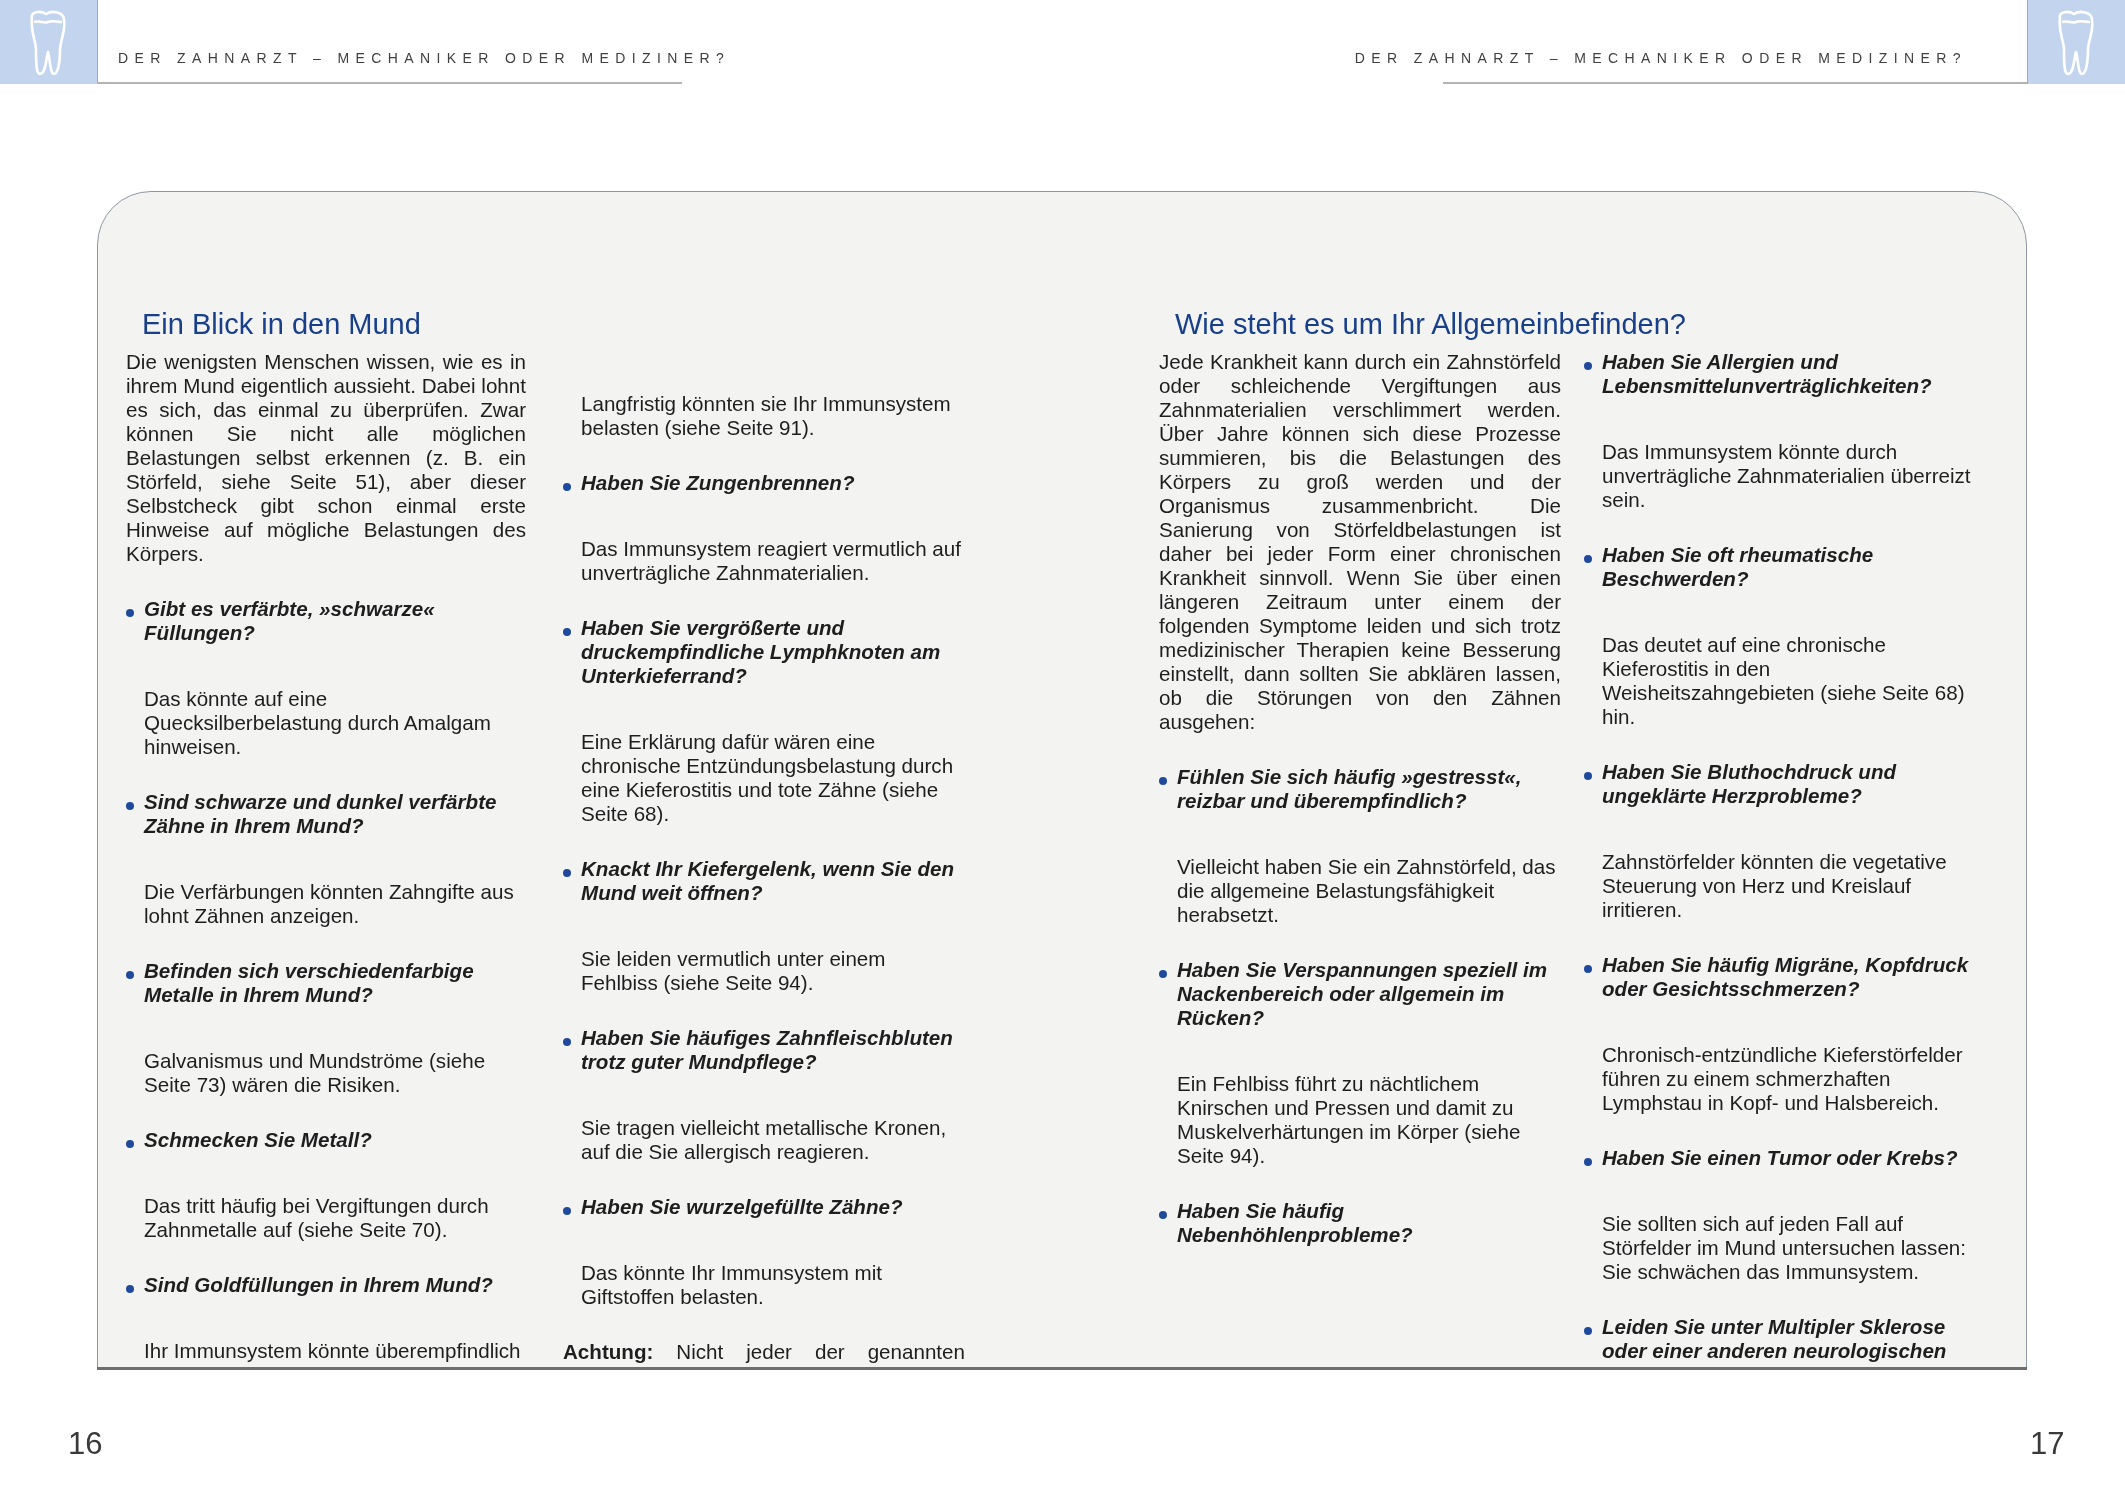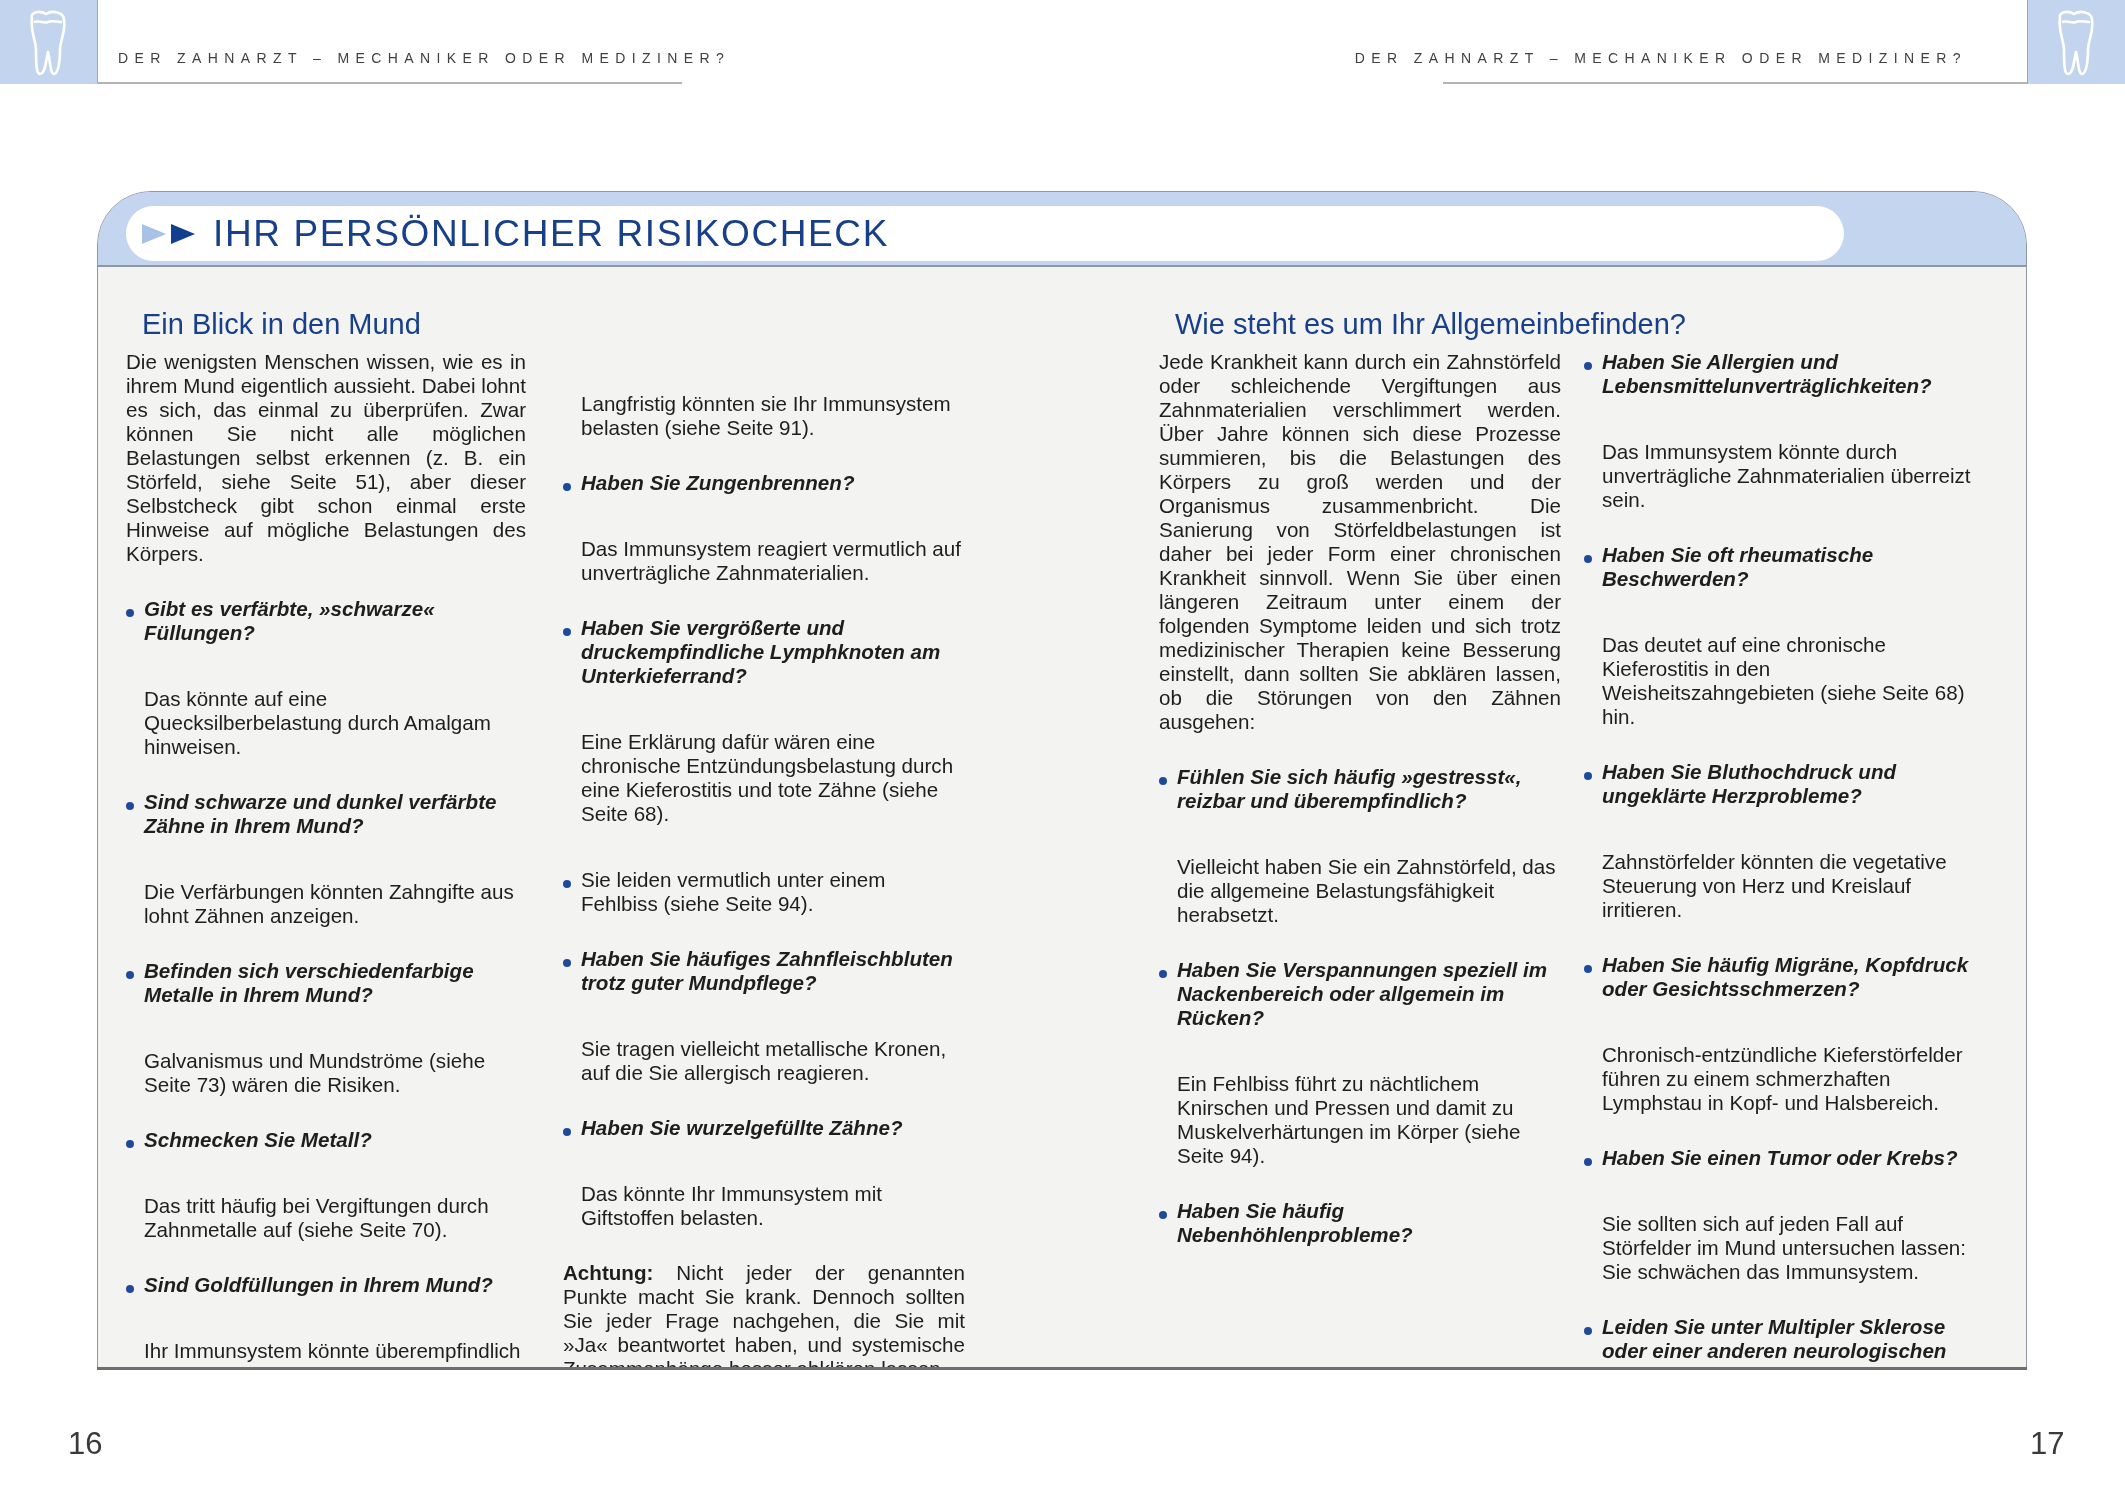--- a/index.html
+++ b/index.html
@@ -75,29 +75,20 @@
 
 <div class="running-head right">DER ZAHNARZT – MECHANIKER ODER MEDIZINER?</div>
 <div class="head-rule right"></div>
 <div class="tooth-box right">
   <svg viewBox="0 0 44 68">
     <path d="M6 8 C4 2 14 0 20 4 C26 0 38 2 38 10 C40 22 34 30 34 40 C34 52 32 64 28 64 C24 64 24 48 22 42 C20 48 20 64 14 64 C10 64 10 52 10 40 C10 30 4 22 6 8 Z M8 12 C14 10 18 14 22 12 C26 10 30 12 36 12" fill="none" stroke="#ffffff" stroke-width="2.6" stroke-linejoin="round"></path>
   </svg>
 </div>
 
 <div class="panel">
-  <div class="panel-head">
-    <div class="title-pill">
-      <span class="arrow-icons">
-        <span class="tri light"></span>
-        <span class="tri dark"></span>
-      </span>
-      <span class="panel-title">IHR PERSÖNLICHER RISIKOCHECK</span>
-    </div>
-  </div>
 
   <h2 class="section-heading" style="left:28px;">Ein Blick in den Mund</h2>
   <h2 class="section-heading" style="left:1061px;">Wie steht es um Ihr Allgemeinbefinden?</h2>
 
   <div class="col" style="left:28px; width:400px;">
     <p class="intro">Die wenigsten Menschen wissen, wie es in ihrem Mund eigentlich aussieht. Dabei lohnt es sich, das einmal zu überprüfen. Zwar können Sie nicht alle möglichen Belastungen selbst erkennen (z. B. ein Störfeld, siehe Seite 51), aber dieser Selbstcheck gibt schon einmal erste Hinweise auf mögliche Belastungen des Körpers.</p>
     <div id="col1-items">
         <div class="item">
           <span class="bullet"></span>
           <span class="q">Gibt es verfärbte, »schwarze« Füllungen?</span>
@@ -136,20 +127,21 @@
           <span class="q">Haben Sie Zungenbrennen?</span>
           <span class="a">Das Immunsystem reagiert vermutlich auf unverträgliche Zahnmaterialien.</span>
         </div>
         <div class="item">
           <span class="bullet"></span>
           <span class="q">Haben Sie vergrößerte und druckempfindliche Lymphknoten am Unterkieferrand?</span>
           <span class="a">Eine Erklärung dafür wären eine chronische Entzündungsbelastung durch eine Kieferostitis und tote Zähne (siehe Seite 68).</span>
         </div>
         <div class="item">
           <span class="bullet"></span>
+          <span class="q">Knackt Ihr Kiefergelenk, wenn Sie den Mund weit öffnen?</span>
           <span class="a">Sie leiden vermutlich unter einem Fehlbiss (siehe Seite 94).</span>
         </div>
         <div class="item">
           <span class="bullet"></span>
           <span class="q">Haben Sie häufiges Zahnfleischbluten trotz guter Mundpflege?</span>
           <span class="a">Sie tragen vielleicht metallische Kronen, auf die Sie allergisch reagieren.</span>
         </div>
         <div class="item">
           <span class="bullet"></span>
           <span class="q">Haben Sie wurzelgefüllte Zähne?</span>

